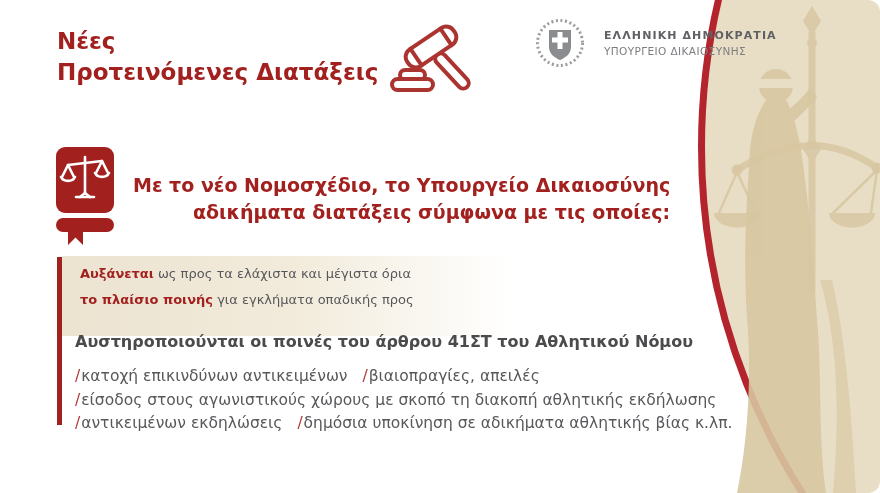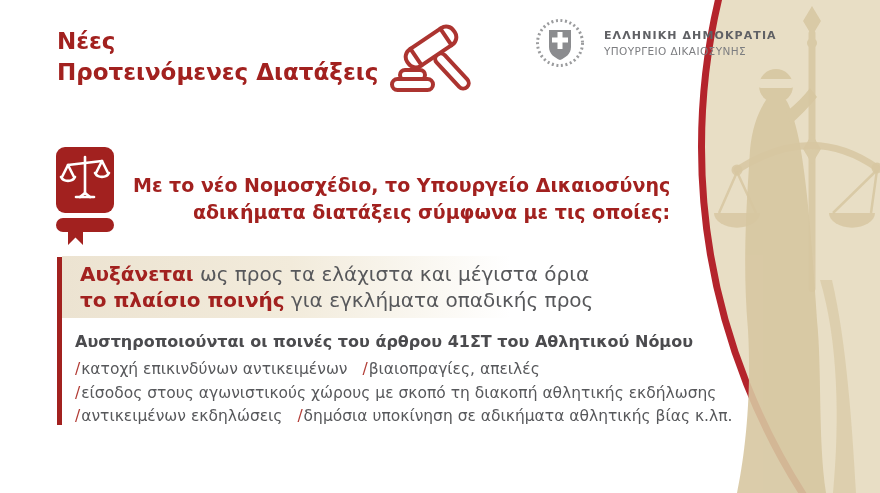--- a/index.html
+++ b/index.html
@@ -1,18 +1,19 @@
 <!DOCTYPE html>
 <html lang="el"><head>
 <meta charset="utf-8">
 <style>
   html,body{margin:0;padding:0;background:#fff;}
   .canvas{
     position:relative;width:880px;height:493px;overflow:hidden;background:#ffffff;
     font-family:"DejaVu Sans","Liberation Sans",sans-serif;
+    border-radius:12px;
   }
   
   .bg-circle{
     position:absolute;left:698px;top:-500px;width:1280px;height:1280px;
     border-radius:50%;border:7px solid #b4242c;background:#e8dec5;z-index:0;
   }
   .watermark{position:absolute;left:690px;top:0;width:190px;height:493px;z-index:1;pointer-events:none;}
   
   .title{
     position:absolute;left:57px;top:26px;z-index:2;
@@ -26,30 +27,30 @@
   .gov .gov-ministry{font-size:10.5px;letter-spacing:0.4px;color:#7c7d80;margin-top:3px;white-space:nowrap;}
   
   .book{position:absolute;left:55px;top:146px;width:62px;height:100px;z-index:2;}
   .intro{
     position:absolute;left:133px;top:172px;z-index:2;
     color:#a2211f;font-weight:bold;font-size:19px;line-height:27px;white-space:nowrap;text-align:right;
   }
   
   .red-bar{position:absolute;left:57px;top:257px;width:5px;height:168px;background:#a2211f;z-index:2;}
   .highlight{
-    position:absolute;left:62px;top:256px;width:510px;height:62px;z-index:2;
+    position:absolute;left:62px;top:256px;width:510px;height:80px;z-index:2;
     background:linear-gradient(to right,#ece3d1 0%,#f2ebdb 45%,rgba(255,255,255,0) 88%);
     padding:5px 0 0 18px;box-sizing:border-box;
-    font-size:20px;line-height:26px;color:#57585b;white-space:nowrap;
+    font-size:13px;line-height:26px;color:#57585b;white-space:nowrap;
   }
   .highlight b{color:#a2211f;font-weight:bold;}
   
   .section{position:absolute;left:75px;top:331px;z-index:2;}
   .section .sec-heading{
-    font-size:16px;font-weight:bold;color:#4b4b4e;line-height:22px;margin-bottom:5px;white-space:nowrap;
+    font-size:16px;font-weight:bold;color:#4b4b4e;line-height:22px;margin-bottom:12px;white-space:nowrap;
   }
   .section .row{font-size:15.5px;color:#57585b;line-height:23.5px;white-space:nowrap;}
   .section .group + .group{margin-left:10px;}
   .section .slash{color:#b23c35;margin-right:1px;}
 </style>
 </head>
 <body>
 
 <div class="canvas">
 

